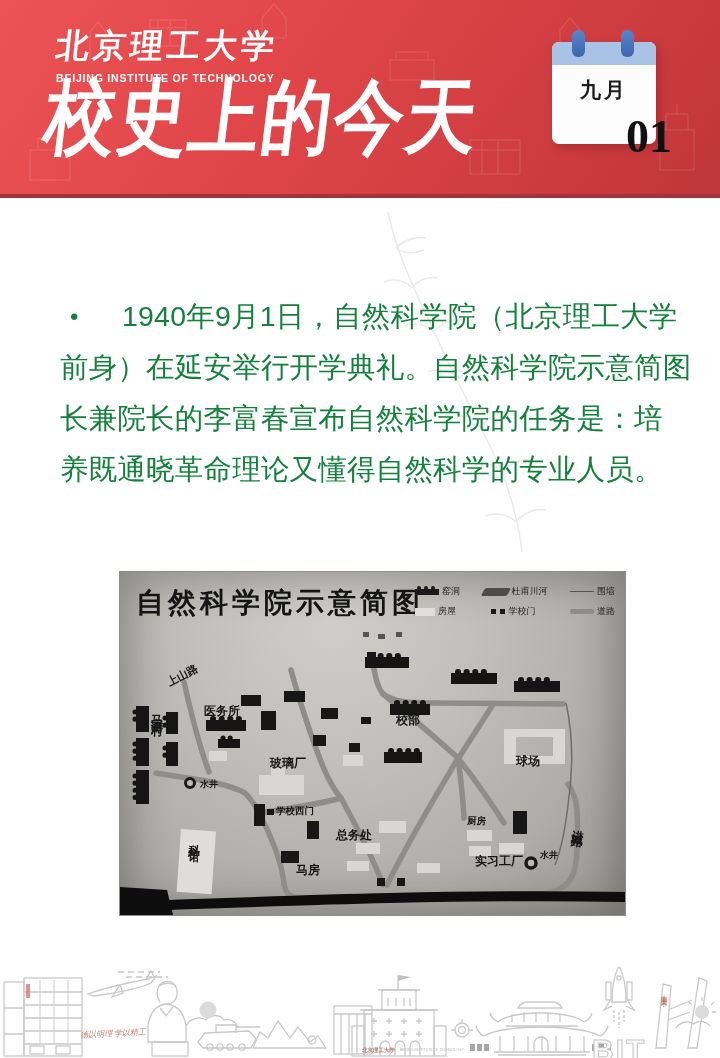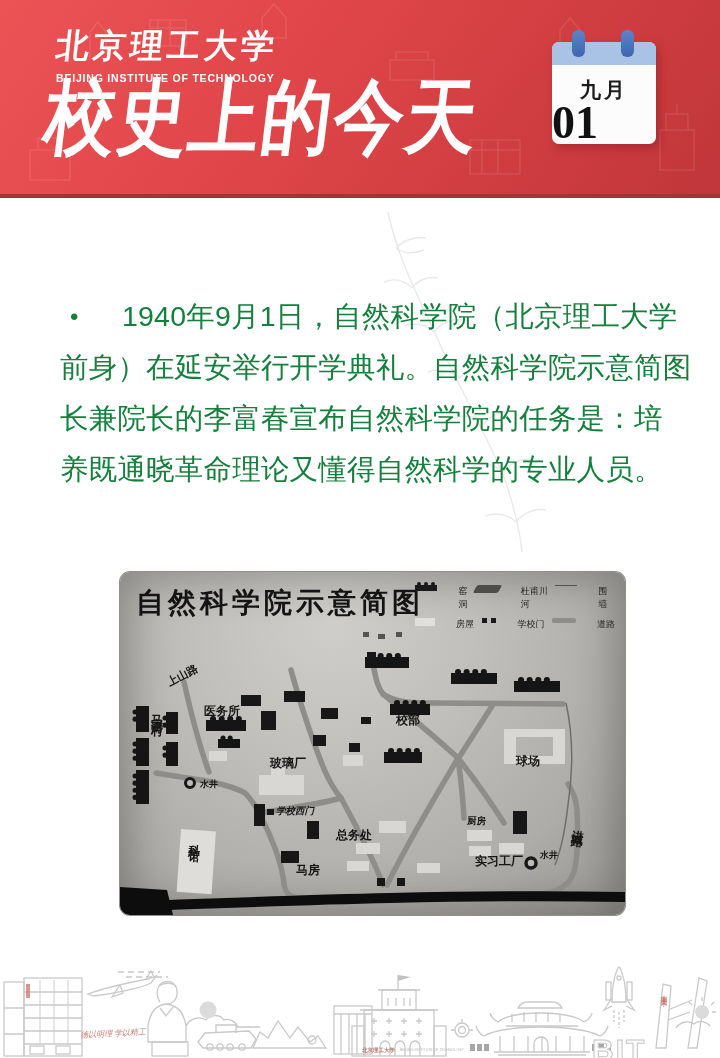--- a/index.html
+++ b/index.html
@@ -22,41 +22,41 @@
   .cal-body{position:absolute;left:0;top:12px;width:104px;height:102px;background:#fcfcfc;
             border-radius:7px;box-shadow:3px 4px 8px rgba(110,20,22,.35);}
   .cal-band{position:absolute;left:0;top:12px;width:104px;height:23px;background:#a9c3e6;
             border-radius:7px 7px 0 0;}
   .cal-ring{position:absolute;top:0;width:13px;height:27px;border-radius:6px;
             background:linear-gradient(#5d84c9,#3c66ad);}
   .ring-l{left:20px;} .ring-r{right:22px;}
   .cal-month{position:absolute;left:0;top:46px;width:104px;text-align:center;
              font-family:"Liberation Serif","DejaVu Serif",serif;font-size:21px;
              font-weight:600;color:#1c1c1c;letter-spacing:3px;}
-  .cal-day{position:absolute;left:0;top:70px;width:120px;text-align:left;
+  .cal-day{position:absolute;left:0;top:84px;width:120px;text-align:right;
            font-family:"Liberation Serif","DejaVu Serif",serif;font-size:46px;
            font-weight:800;color:#111;line-height:1;}
 
   
   .branch-wm{position:absolute;left:300px;top:196px;pointer-events:none;}
   .article{position:absolute;left:60px;top:291px;width:604px;color:#15803d;}
   .tline{font-size:28.5px;line-height:51px;letter-spacing:0.2px;white-space:nowrap;}
   .bullet{display:inline-block;width:52px;padding-left:10px;font-size:24px;vertical-align:1px;}
 
   
   .photo{position:absolute;left:120px;top:572px;width:505px;height:343px;
          background:radial-gradient(ellipse at 42% 14%,#cfcecb 0%,#c0bfbb 35%,#aeada9 70%,#979692 100%);
-         box-shadow:inset 0 0 42px 10px rgba(0,0,0,.25), 0 0 0 1px #8f8e8b;overflow:hidden;border-radius:10px;}
+         box-shadow:inset 0 0 42px 10px rgba(0,0,0,.25), 0 0 0 1px #8f8e8b;overflow:hidden;}
   .photo svg.map{position:absolute;left:0;top:0;}
   .map-title{position:absolute;left:16px;top:12px;font-family:"Liberation Serif","DejaVu Serif",serif;
              font-weight:bold;font-size:28px;letter-spacing:4px;color:#141414;}
   .legend{position:absolute;right:10px;top:13px;width:200px;font-size:9px;color:#242424;
           font-family:"Liberation Serif","DejaVu Serif",serif;}
   .lrow{display:flex;justify-content:space-between;align-items:center;margin-bottom:7px;}
-  .litem{display:flex;gap:21px;}
+  .litem{display:flex;align-items:center;gap:3px;}
   .ic{display:inline-block;position:relative;}
   .ic-cave{width:24px;height:6px;background:#1a1a1a;}
   .ic-cave::before{content:"";position:absolute;top:-3px;left:2px;width:4px;height:4px;border-radius:50%;
                    background:#1a1a1a;box-shadow:7px 0 0 #1a1a1a,14px 0 0 #1a1a1a;}
   .ic-river{width:26px;height:8px;background:#4d4c49;transform:skewX(-28deg);border-radius:2px;}
   .ic-wline{width:24px;height:0;border-top:1.5px solid #55544f;}
   .ic-house{width:20px;height:8px;background:#e0dfdb;}
   .ic-gate{width:5px;height:5px;background:#1a1a1a;box-shadow:9px 0 0 #1a1a1a;margin-right:10px;}
   .ic-road{width:24px;height:5px;background:#8e8d89;border-radius:2px;}
   .lbl{position:absolute;font-family:"Liberation Serif","DejaVu Serif",serif;font-weight:bold;
@@ -255,21 +255,21 @@
             <span>道路</span>
           </span>
       </div>
     </div>
 
     <div class="lbl" style="left:46px;top:96px;font-size:11px;transform:rotate(-28deg);">上山路</div>
     <div class="lbl vtext" style="left:28px;top:133px;font-size:12px;">马家湾村</div>
     <div class="lbl" style="left:84px;top:131px;">医务所</div>
     <div class="lbl" style="left:150px;top:183px;">玻璃厂</div>
     <div class="lbl" style="left:80px;top:206px;font-size:9px;">水井</div>
-    <div class="lbl" style="left:156px;top:233px;font-size:9.5px;font-style:italic;">学校西门</div>
+    <div class="lbl" style="left:156px;top:233px;font-size:9.5px;">学校西门</div>
     <div class="lbl vtext" style="left:67px;top:263px;font-size:11.5px;transform:rotate(4deg);">科学馆</div>
     <div class="lbl" style="left:176px;top:290px;">马房</div>
     <div class="lbl" style="left:216px;top:255px;text-align:right;">总务处</div>
     <div class="lbl" style="left:276px;top:140px;">校部</div>
     <div class="lbl" style="left:396px;top:181px;">球场</div>
     <div class="lbl" style="left:347px;top:243px;font-size:9.5px;">厨房</div>
     <div class="lbl" style="left:355px;top:281px;">实习工厂</div>
     <div class="lbl" style="left:420px;top:277px;font-size:9px;">水井</div>
     <div class="lbl vtext" style="left:450px;top:248px;font-size:12px;transform:rotate(7deg);">进城路</div>
   </figure>

